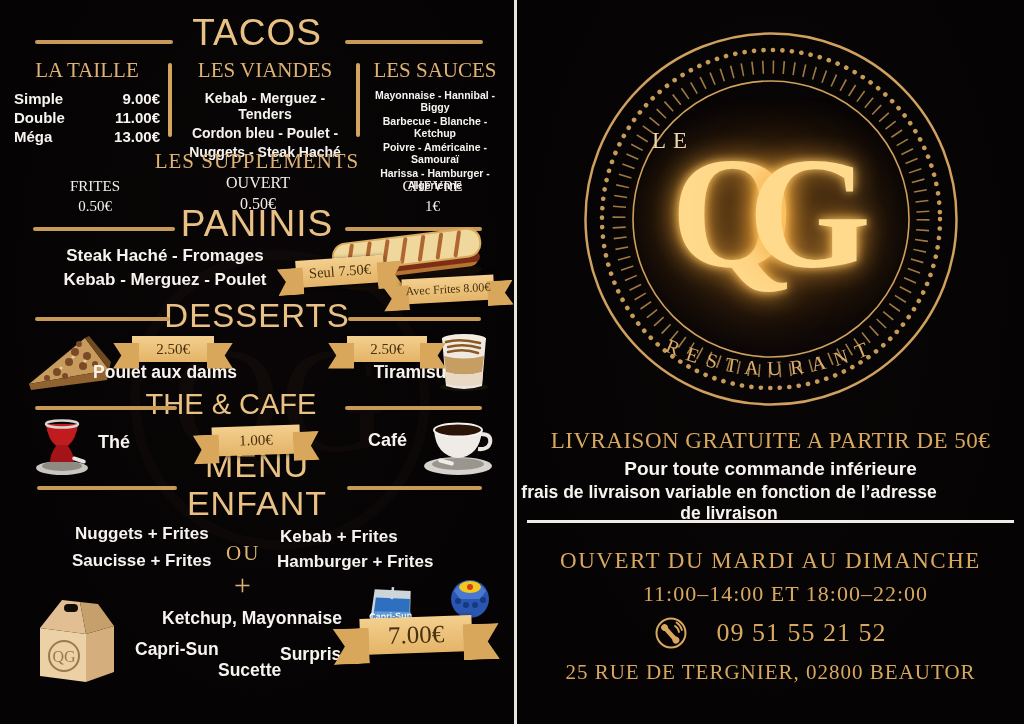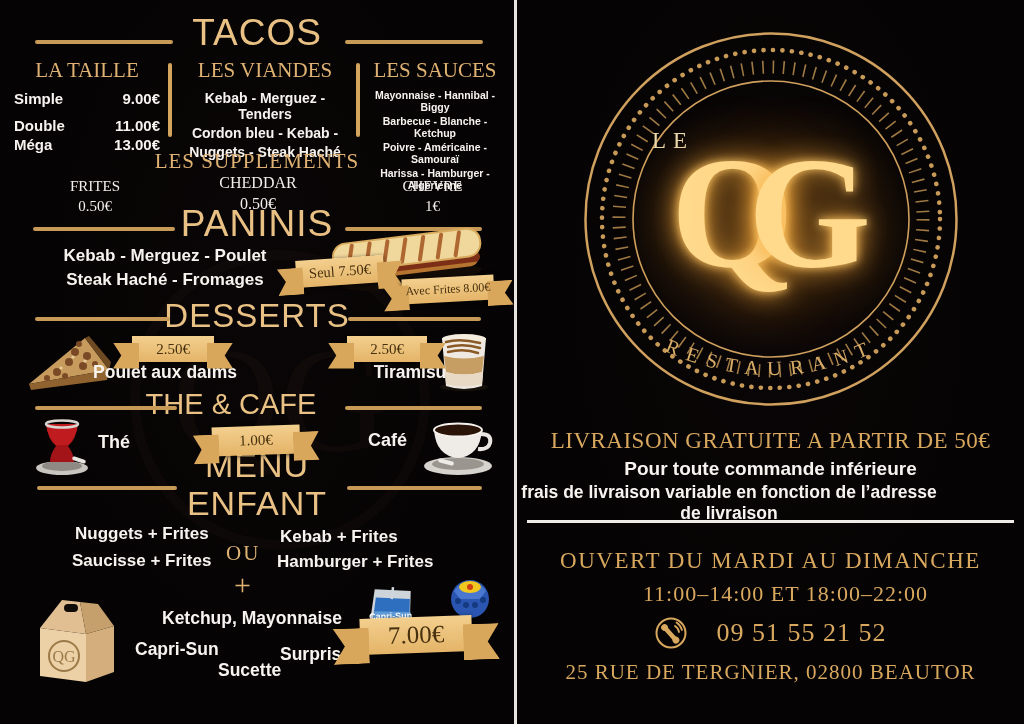--- a/index.html
+++ b/index.html
@@ -65,68 +65,68 @@
     <div class="abs h-gold" style="left:0;top:12px;width:514px;font-size:37px;">TACOS</div>
     <div class="bar" style="left:35px;top:40px;width:138px;"></div>
     <div class="bar" style="left:345px;top:40px;width:138px;"></div>
 
     <div class="abs" style="left:14px;top:58px;width:146px;">
       <div class="h-sub" style="font-size:21px;">LA TAILLE</div>
       <div class="white-txt" style="display:flex;justify-content:space-between;font-size:15px;margin-top:7px;">
         <span>Simple</span>
         <span>9.00€</span>
       </div>
-      <div class="white-txt" style="display:flex;justify-content:space-between;font-size:15px;margin-top:10px;text-align:center;">
+      <div class="white-txt" style="display:flex;justify-content:space-between;font-size:15px;margin-top:2px;text-align:center;">
         <span>Double</span>
         <span>11.00€</span>
       </div>
       <div class="white-txt" style="display:flex;justify-content:space-between;font-size:15px;margin-top:2px;">
         <span>Méga</span>
         <span>13.00€</span>
       </div>
     </div>
     <div class="vbar" style="left:168px;top:63px;height:74px;"></div>
 
     <div class="abs" style="left:178px;top:58px;width:174px;text-align:center;">
       <div class="h-sub" style="font-size:21px;">LES VIANDES</div>
       <div class="white-txt" style="font-size:14px;margin-top:7px;">Kebab -  Merguez -  Tenders</div>
-      <div class="white-txt" style="font-size:14px;margin-top:3px;">Cordon bleu  -  Kebab -</div>
+      <div class="white-txt" style="font-size:14px;margin-top:3px;">Cordon bleu  -  Poulet -</div>
       <div class="white-txt" style="font-size:14px;margin-top:3px;">Nuggets - Steak Haché</div>
     </div>
     <div class="vbar" style="left:356px;top:63px;height:74px;"></div>
 
     <div class="abs" style="left:362px;top:58px;width:146px;text-align:center;">
       <div class="h-sub" style="font-size:21px;">LES SAUCES</div>
       <div class="white-txt" style="font-size:10.5px;margin-top:6px;">Mayonnaise - Hannibal - Biggy</div>
       <div class="white-txt" style="font-size:10.5px;margin-top:2px;">Barbecue - Blanche - Ketchup</div>
       <div class="white-txt" style="font-size:10.5px;margin-top:2px;">Poivre - Américaine - Samouraï</div>
       <div class="white-txt" style="font-size:10.5px;margin-top:2px;">Harissa - Hamburger - Algérienne</div>
     </div>
 
     <div class="abs h-sub" style="left:0;top:149px;width:514px;font-size:21px;letter-spacing:1px;">LES SUPPLEMENTS</div>
     <div class="abs serif-white" style="left:40px;top:176px;width:110px;font-size:15px;line-height:20px;">
       <div>FRITES</div>
       <div>0.50€</div>
     </div>
     <div class="abs serif-white" style="left:188px;top:172px;width:140px;font-size:16px;line-height:21px;">
-      <div>CHEDDAR</div>
+      <div>OUVERT</div>
       <div>0.50€</div>
     </div>
     <div class="abs serif-white" style="left:375px;top:176px;width:115px;font-size:15px;line-height:20px;">
       <div>CHEVRE</div>
       <div>1€</div>
     </div>
 
     <div class="abs h-gold" style="left:0;top:203px;width:514px;font-size:37px;">PANINIS</div>
     <div class="bar" style="left:33px;top:227px;width:142px;"></div>
     <div class="bar" style="left:345px;top:227px;width:137px;"></div>
 
     <div class="abs white-txt" style="left:35px;top:244px;width:260px;text-align:center;font-size:17px;line-height:24px;">
+      <div>Steak Haché - Fromages</div>
       <div>Kebab -  Merguez -  Poulet</div>
-      <div>Steak Haché - Fromages</div>
     </div>
 
     <svg class="abs" style="left:332px;top:230px;transform:rotate(-7deg);" width="152" height="62" viewBox="0 0 152 62">
       <ellipse cx="78" cy="48" rx="70" ry="10" fill="#120b06"></ellipse>
       <rect x="6" y="26" width="140" height="18" rx="8" fill="#b5742f"></rect>
       <rect x="4" y="30" width="144" height="10" rx="5" fill="#7c2f16"></rect>
       <rect x="2" y="6" width="148" height="28" rx="13" fill="#f0d79c"></rect>
       <rect x="2" y="6" width="148" height="28" rx="13" fill="none" stroke="#d9ab5e" stroke-width="2"></rect>
       <g stroke="#a3541f" stroke-width="4" stroke-linecap="round" opacity=".85">
         <line x1="22" y1="9" x2="16" y2="31"></line>

